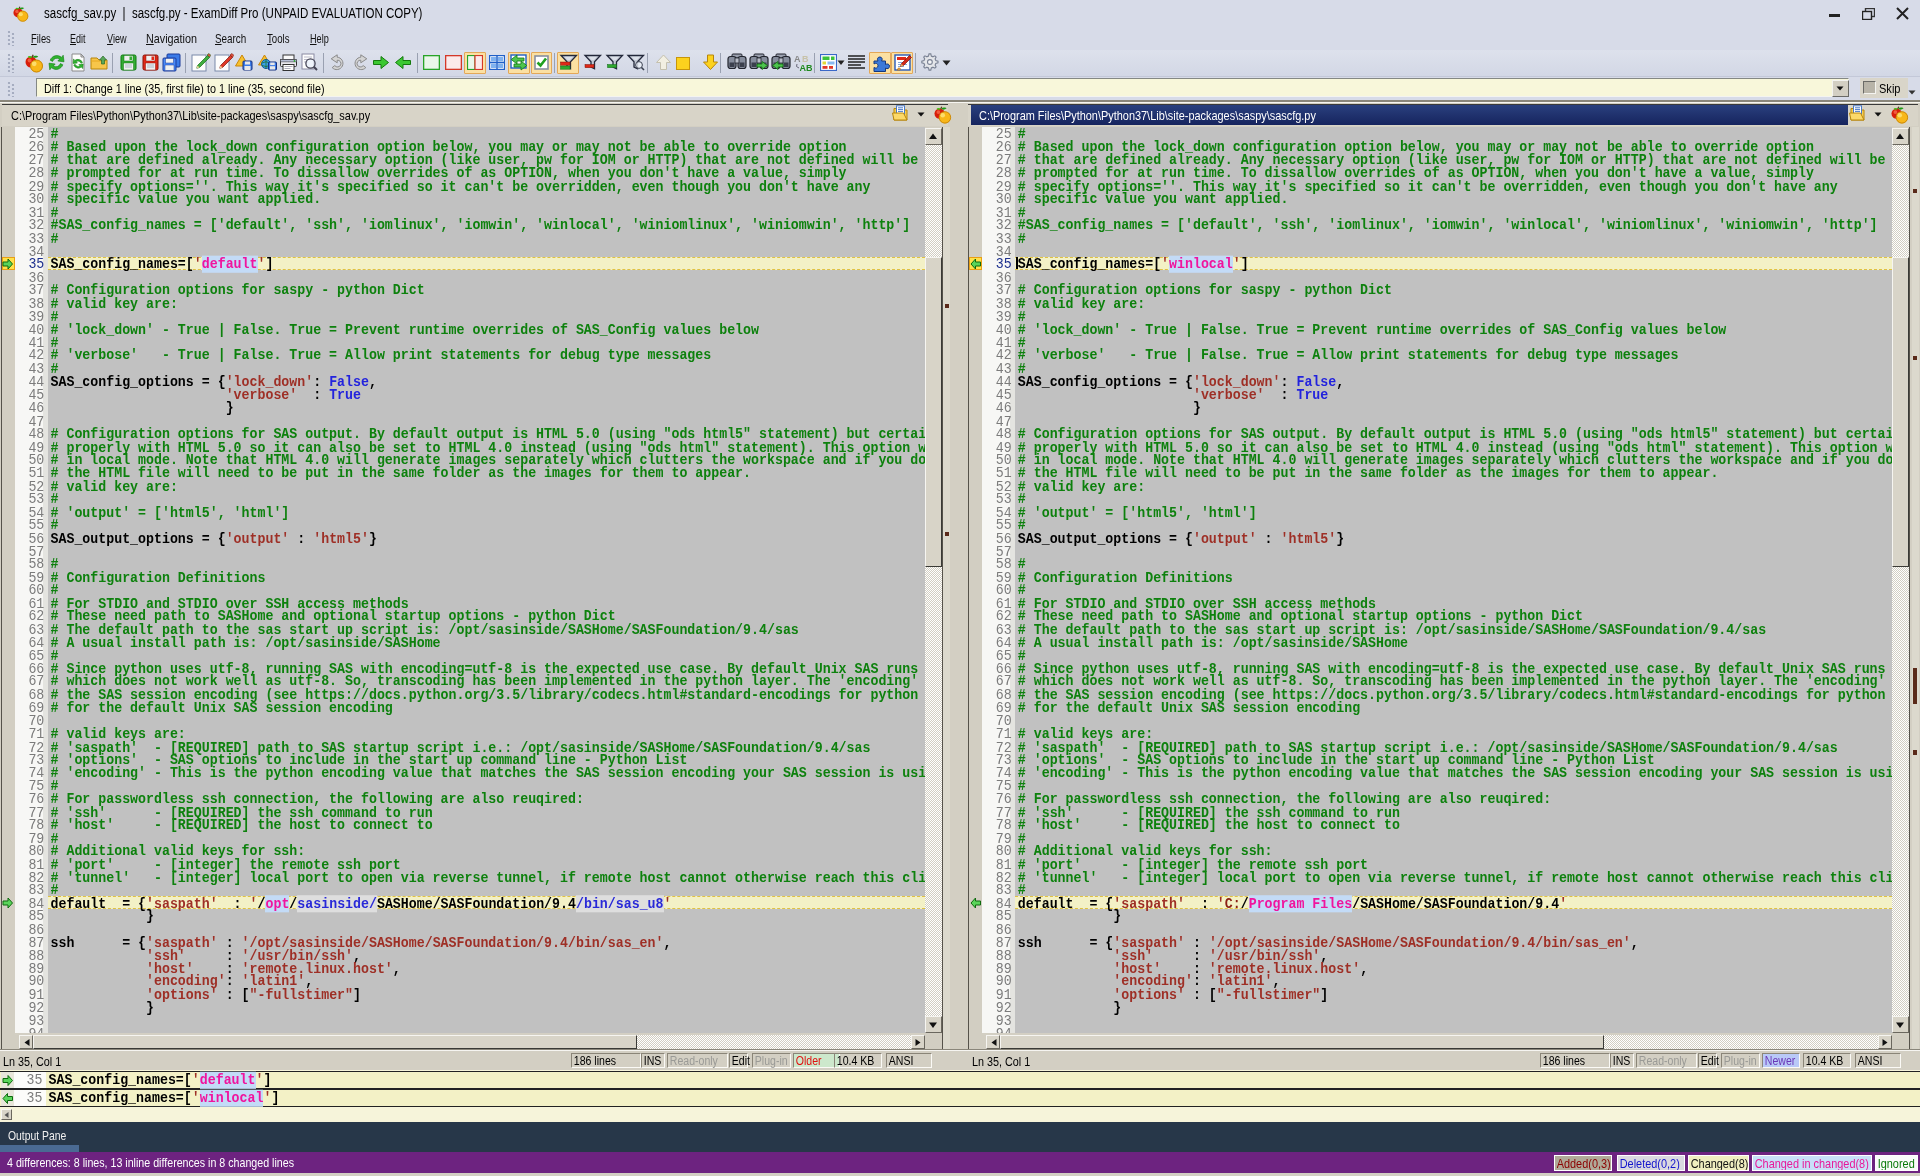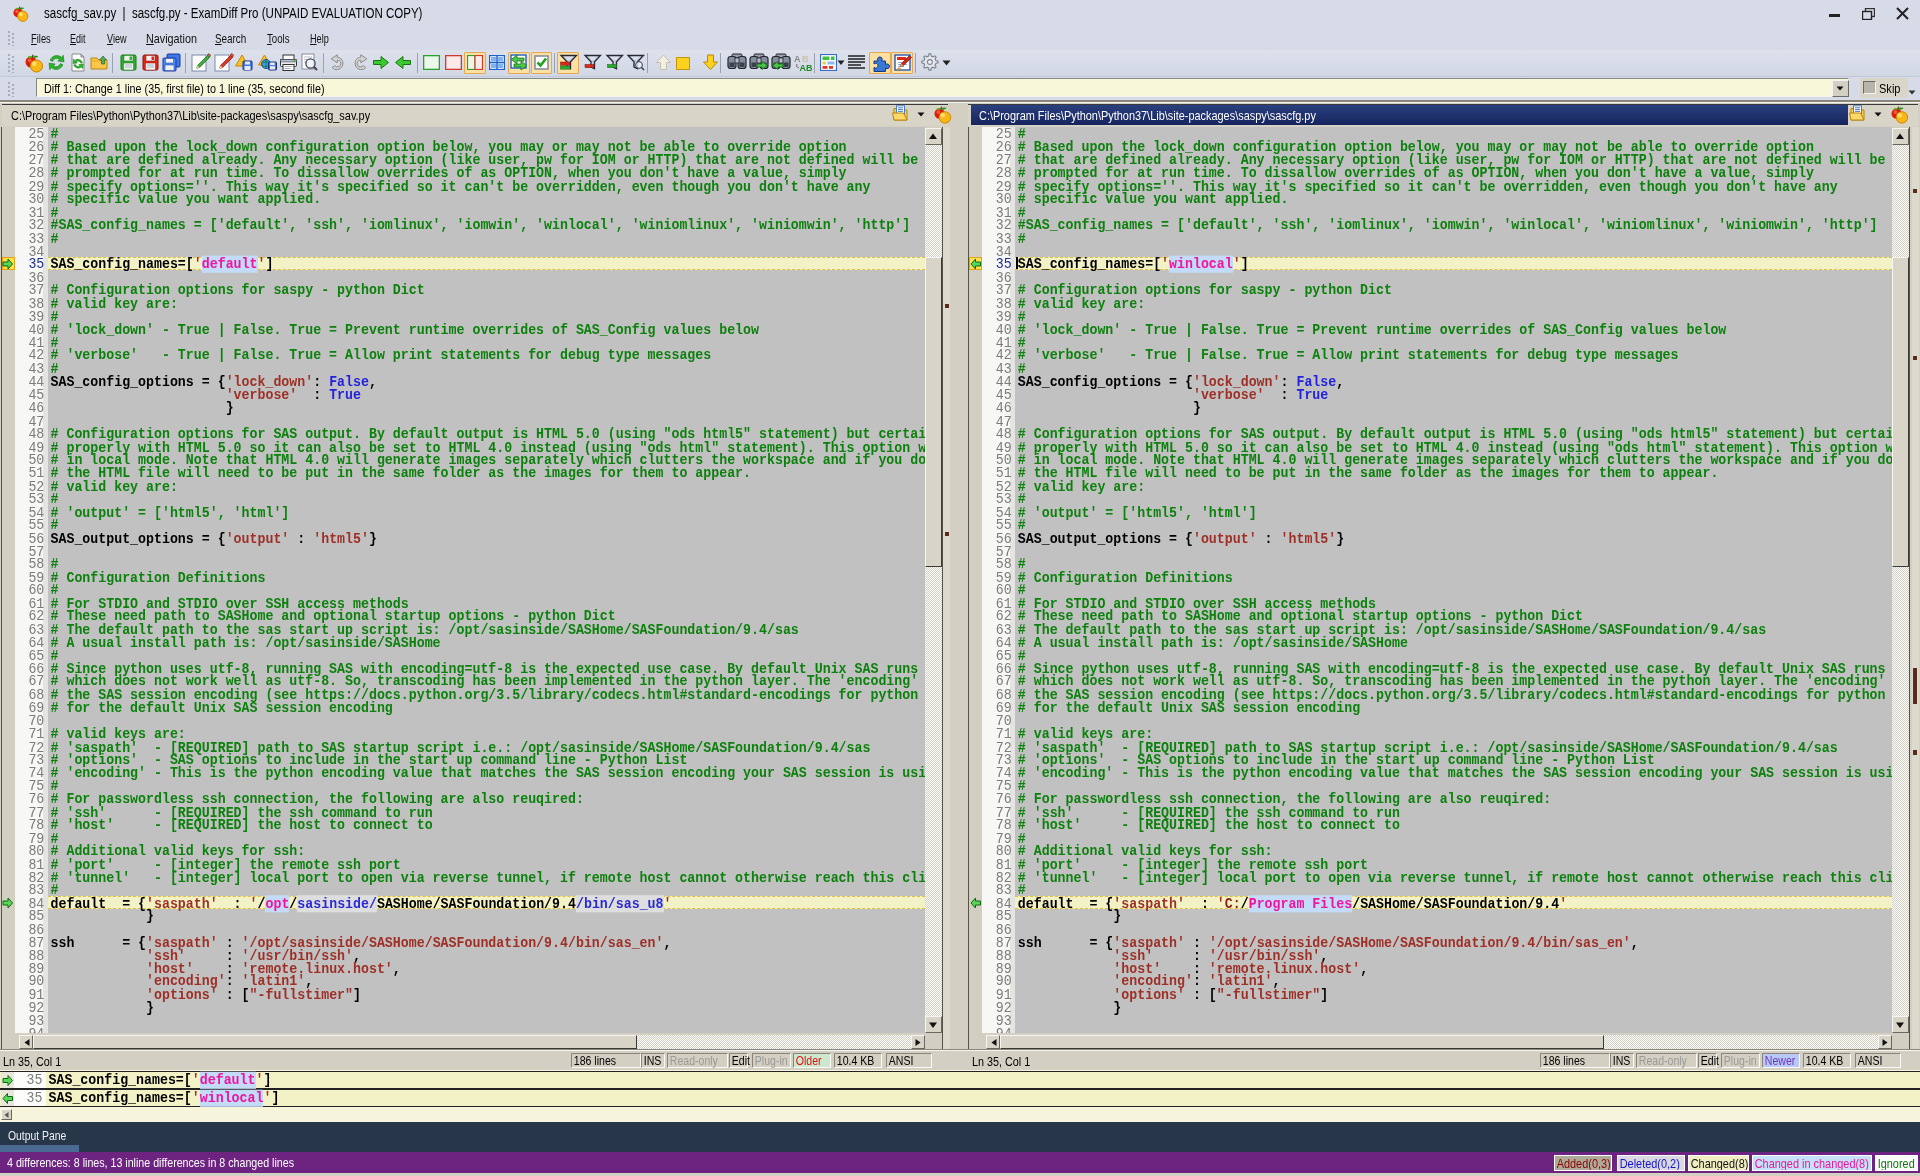--- a/index.html
+++ b/index.html
@@ -753,21 +753,21 @@
 <div class="abs" style="left:1913px;top:750px;width:4px;height:5px;background:#5a2a1a"></div>
 <div class="abs" style="left:0;top:1049px;width:1920px;height:1px;background:#8a867a"></div>
 <div class="abs" style="left:0;top:1050px;width:1920px;height:1px;background:#f6f5f1"></div>
 <div class="abs" style="left:0;top:1051px;width:1920px;height:19px;background:#d3cfc3"></div>
 <div class="abs" style="left:3px;top:1055px;font-size:12px;color:#000;transform:scaleX(0.9);transform-origin:0 0;white-space:nowrap">Ln 35, Col 1</div>
 <div class="cell " style="left:571px;width:70px"><span>186 lines</span></div>
 <div class="cell " style="left:641px;width:24px"><span>INS</span></div>
 <div class="cell gray" style="left:667px;width:61px"><span>Read-only</span></div>
 <div class="cell " style="left:729px;width:19px"><span>Edit</span></div>
 <div class="cell gray" style="left:752px;width:39px"><span>Plug-in</span></div>
-<div class="cell" style="left:793px;width:38px;background:#cde8cc;color:#e01010"><span>Older</span></div>
+<div class="cell" style="left:793px;width:47px;background:#cde8cc;color:#e01010"><span>Older</span></div>
 <div class="cell" style="left:834px;width:48px"><span>10.4 KB</span></div>
 <div class="cell" style="left:886px;width:46px"><span>ANSI</span></div>
 <div class="abs" style="left:972px;top:1055px;font-size:12px;color:#000;transform:scaleX(0.9);transform-origin:0 0;white-space:nowrap">Ln 35, Col 1</div>
 <div class="cell " style="left:1540px;width:70px"><span>186 lines</span></div>
 <div class="cell " style="left:1610px;width:24px"><span>INS</span></div>
 <div class="cell gray" style="left:1636px;width:61px"><span>Read-only</span></div>
 <div class="cell " style="left:1698px;width:19px"><span>Edit</span></div>
 <div class="cell gray" style="left:1721px;width:39px"><span>Plug-in</span></div>
 <div class="cell" style="left:1762px;width:38px;background:#b9c9f7;color:#6a37b8"><span>Newer</span></div>
 <div class="cell" style="left:1803px;width:48px"><span>10.4 KB</span></div>

